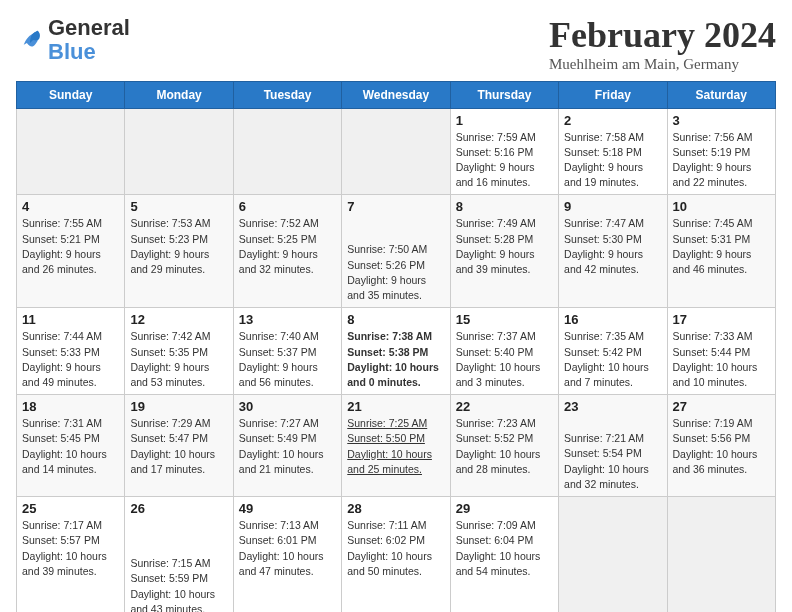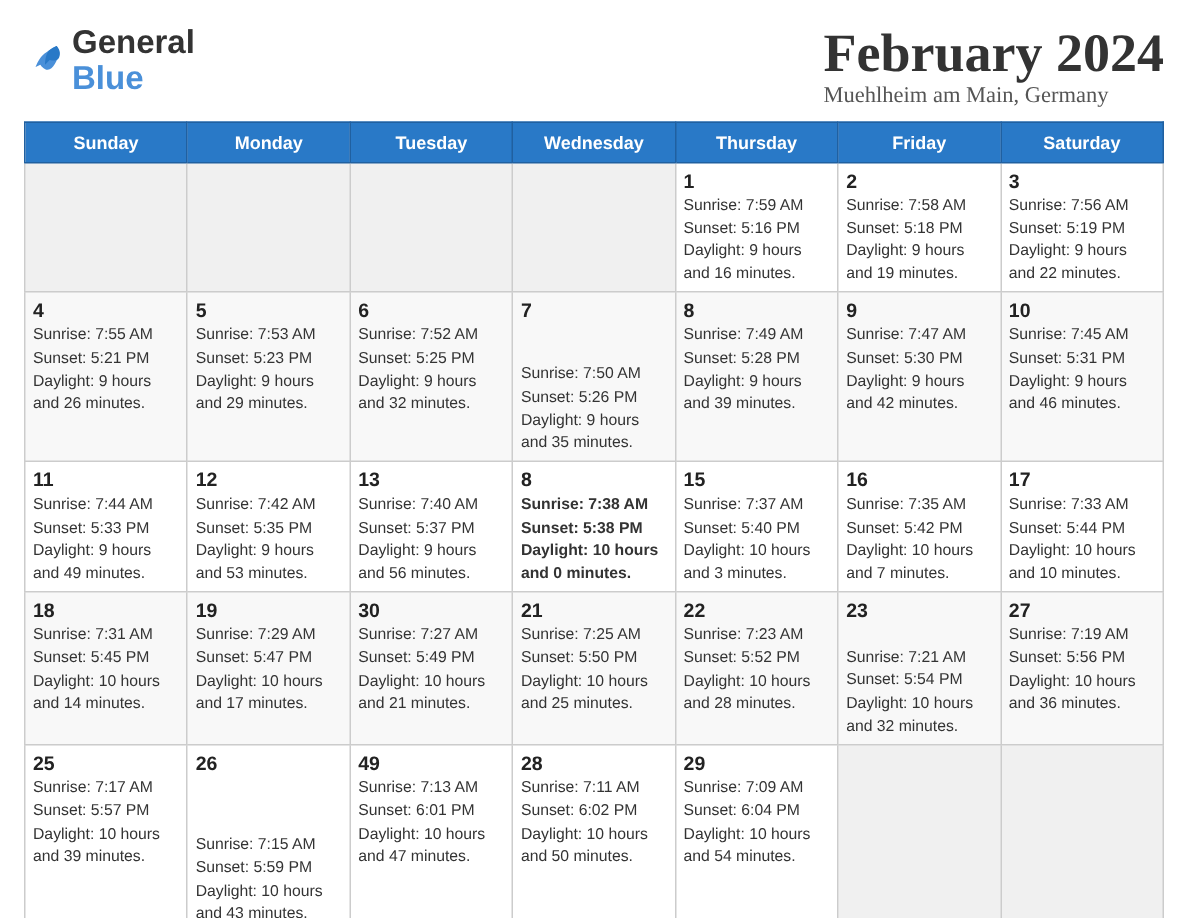--- a/index.html
+++ b/index.html
@@ -266,21 +266,21 @@
         </td>
         <td>
           <div class="day-num">30</div>
           <div class="day-info" style="white-space: pre-line;">Sunrise: 7:27 AM
 Sunset: 5:49 PM
 Daylight: 10 hours
 and 21 minutes.</div>
         </td>
         <td>
           <div class="day-num">21</div>
-          <div class="day-info" style="white-space: pre-line;">Sunrise: 7:25 AM
+          <div class="day-info" style="white-space: pre-line; text-decoration: underline;">Sunrise: 7:25 AM
 Sunset: 5:50 PM
 Daylight: 10 hours
 and 25 minutes.</div>
         </td>
         <td>
           <div class="day-num">22</div>
           <div class="day-info" style="white-space: pre-line;">Sunrise: 7:23 AM
 Sunset: 5:52 PM
 Daylight: 10 hours
 and 28 minutes.</div>

